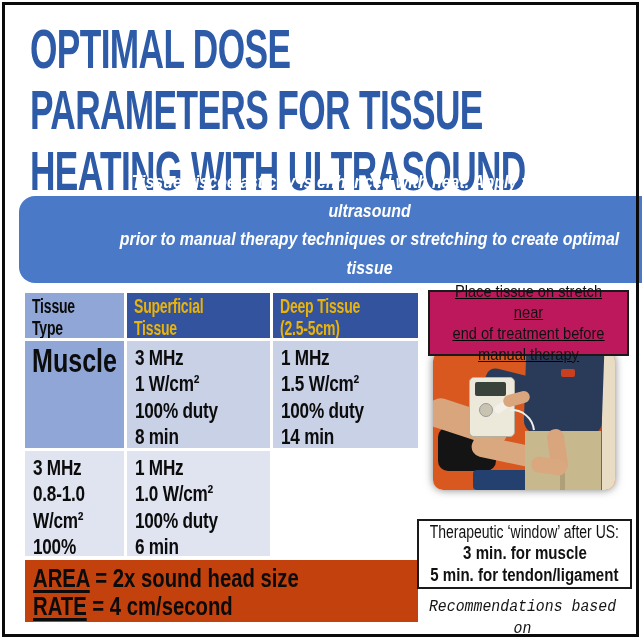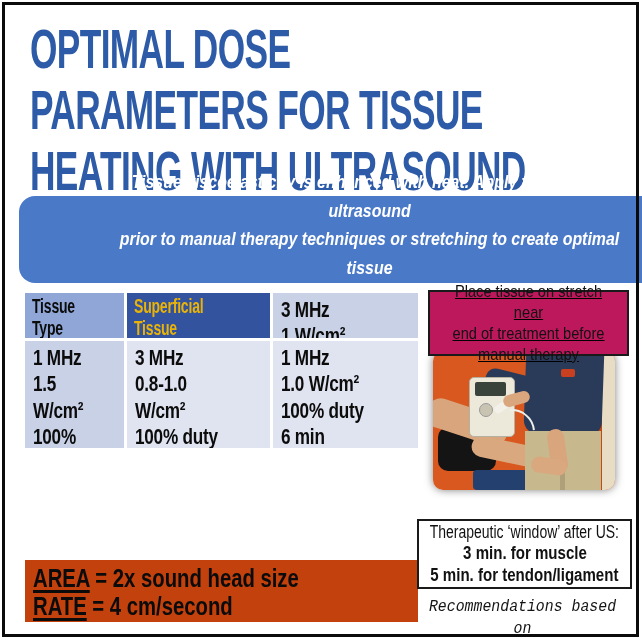--- a/index.html
+++ b/index.html
@@ -151,21 +151,28 @@
 
   <div class="dose-table">
     <div class="cell hdr-light">
       <span class="cndL hdr-txt">Tissue
 Type</span>
     </div>
     <div class="cell hdr-dark">
       <span class="cndL hdr-txt">Superficial Tissue
 (&lt;2.5cm)</span>
     </div>
-
+    <div class="cell hdr-dark">
+      <span class="cndL hdr-txt">Deep Tissue
+(2.5-5cm)</span>
+    </div>
+
+    <div class="cell lbl">
+      <span class="cndL lbl-txt">Muscle</span>
+    </div>
     <div class="cell data-m">
       <span class="cndL data-txt">3 MHz
 1 W/cm²
 100% duty
 8 min</span>
     </div>
     <div class="cell data-m">
       <span class="cndL data-txt">1 MHz
 1.5 W/cm²
 100% duty

